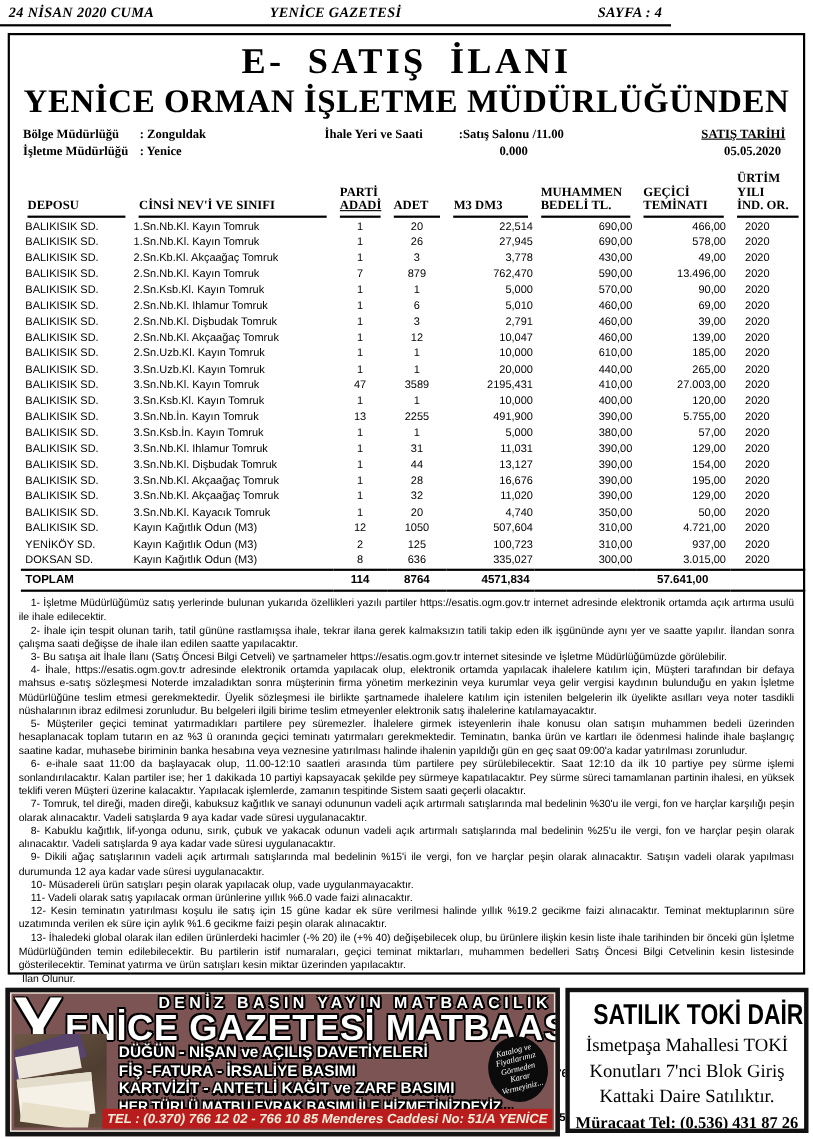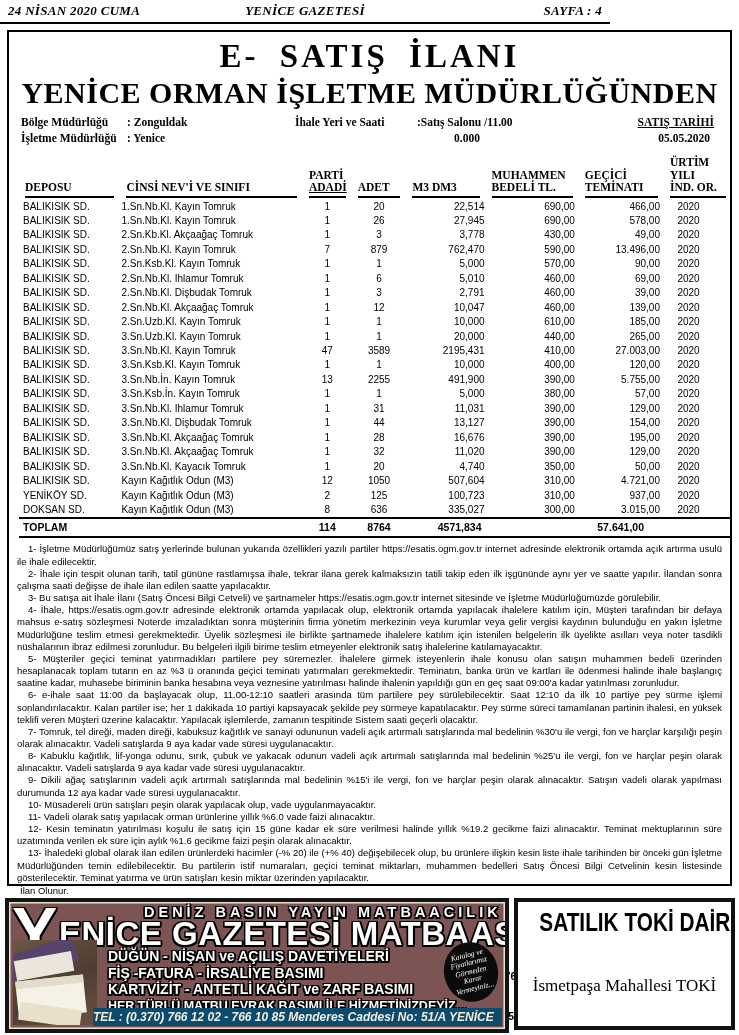--- a/index.html
+++ b/index.html
@@ -67,30 +67,30 @@
   .ph-card2{position:absolute;left:2px;top:16px;width:58px;height:20px;background:#ece6da;transform:rotate(-10deg);}
   .ph-env{position:absolute;left:4px;top:38px;width:68px;height:30px;background:#f6f1e7;transform:rotate(-6deg);
           border-top:8px solid #e4dccb;}
   .ph-card3{position:absolute;left:6px;top:66px;width:62px;height:18px;background:#e9e0c9;transform:rotate(8deg);}
   .ad-services{position:absolute;left:99px;top:46px;width:330px;}
   .svc{font:900 14px "Liberation Sans",sans-serif;line-height:16.5px;white-space:nowrap;}
   .svc:last-child{font-size:12.5px;text-align:center;}
   .ad-badge{position:absolute;right:7px;top:40px;width:54px;height:60px;background:#0b0b0b;border-radius:50%;
             transform:rotate(-14deg);display:flex;flex-direction:column;justify-content:center;align-items:center;
             color:#fff;font:italic 7.5px "Liberation Serif",serif;line-height:8.5px;text-align:center;}
-  .ad-telbar{position:absolute;left:84px;right:3px;bottom:3px;height:18px;background:#0c4a6e;
+  .ad-telbar{position:absolute;left:84px;right:3px;bottom:3px;height:18px;background:#b91c1c;
              color:#f2ecd9;font:italic 900 12px "Liberation Sans",sans-serif;line-height:18px;
-             white-space:nowrap;}
+             text-align:center;white-space:nowrap;}
 
   
   .ad-toki{position:absolute;left:514px;top:898px;width:221px;height:132px;box-sizing:border-box;
            background:#fff;border:4px solid #111;text-align:center;overflow:hidden;}
   .toki-title{margin-top:5px;font:900 26px "Liberation Sans",sans-serif;
               transform:scaleX(.8);transform-origin:center;white-space:nowrap;letter-spacing:0;}
-  .toki-line{font:17px "Liberation Serif",serif;line-height:23.5px;white-space:nowrap;margin-top:36px;}
+  .toki-line{font:17px "Liberation Serif",serif;line-height:23.5px;white-space:nowrap;}
   .toki-phone{margin-top:4px;font:bold 15px "Liberation Serif",serif;white-space:nowrap;}
 </style>
 </head>
 <body>
 
 <div class="np-strip">
   <div class="t np-date">24 NİSAN 2020 CUMA</div>
   <div class="t np-name">YENİCE GAZETESİ</div>
   <div class="t np-page">SAYFA : 4</div>
 </div>

